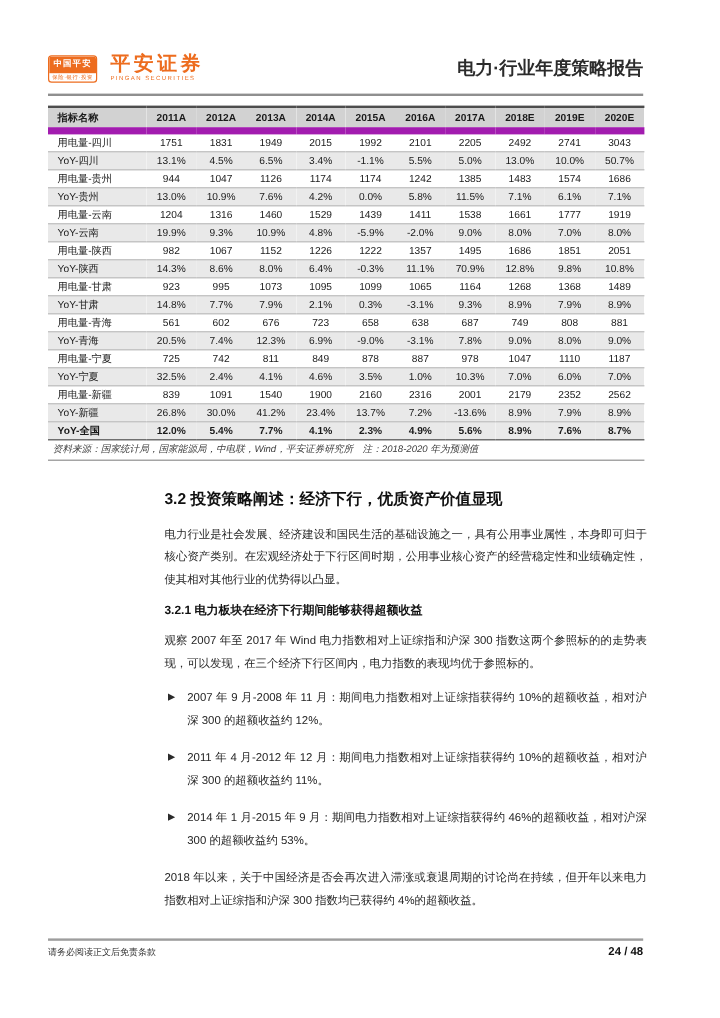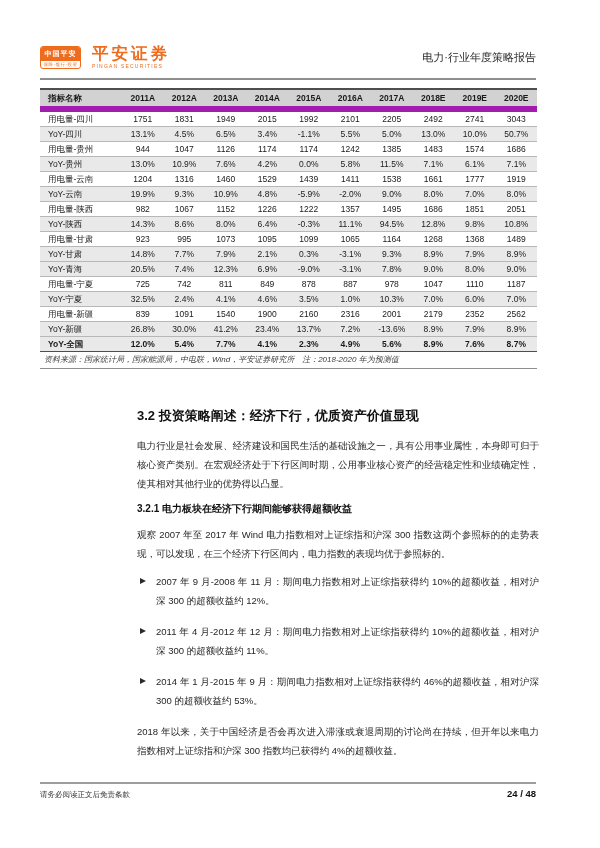--- a/index.html
+++ b/index.html
@@ -27,21 +27,21 @@
   .badge-bottom {
     color:#ED6C1E; font-size:4.5px; text-align:center; line-height:8px;
     letter-spacing:0.5px; white-space:nowrap;
   }
   .brand { margin-left:11px; display:flex; flex-direction:column; }
   .brand-cn {
     color:#ED6C1E; font-size:16.5px; font-weight:bold; letter-spacing:3px;
     line-height:17px;
   }
   .brand-en { color:#ED6C1E; font-size:5px; letter-spacing:1.2px; line-height:8px; }
-  .report-type { margin-left:auto; font-size:11px; font-weight:normal; color:#2b2b2b; }
+  .report-type { margin-left:auto; font-size:15px; font-weight:bold; color:#2b2b2b; }
 
   
   .table-wrap { position:absolute; top:88px; left:40px; right:35px; }
   table.data { width:100%; border-collapse:collapse; table-layout:fixed; }
   table.data th, table.data td {
     font-size:8.5px; line-height:10px; padding:2px 1px; text-align:center;
     white-space:nowrap; overflow:hidden; color:#1a1a1a;
   }
   table.data thead th {
     background:#d2d2d2; font-weight:bold;
@@ -209,21 +209,21 @@
             <td>2051</td>
           </tr>
           <tr class="alt">
             <td class="col-label">YoY-陕西</td>
             <td>14.3%</td>
             <td>8.6%</td>
             <td>8.0%</td>
             <td>6.4%</td>
             <td>-0.3%</td>
             <td>11.1%</td>
-            <td>94.5%</td>
+            <td>70.9%</td>
             <td>12.8%</td>
             <td>9.8%</td>
             <td>10.8%</td>
           </tr>
           <tr>
             <td class="col-label">用电量-甘肃</td>
             <td>923</td>
             <td>995</td>
             <td>1073</td>
             <td>1095</td>
@@ -240,20 +240,33 @@
             <td>7.7%</td>
             <td>7.9%</td>
             <td>2.1%</td>
             <td>0.3%</td>
             <td>-3.1%</td>
             <td>9.3%</td>
             <td>8.9%</td>
             <td>7.9%</td>
             <td>8.9%</td>
           </tr>
+          <tr>
+            <td class="col-label">用电量-青海</td>
+            <td>561</td>
+            <td>602</td>
+            <td>676</td>
+            <td>723</td>
+            <td>658</td>
+            <td>638</td>
+            <td>687</td>
+            <td>749</td>
+            <td>808</td>
+            <td>881</td>
+          </tr>
           <tr class="alt">
             <td class="col-label">YoY-青海</td>
             <td>20.5%</td>
             <td>7.4%</td>
             <td>12.3%</td>
             <td>6.9%</td>
             <td>-9.0%</td>
             <td>-3.1%</td>
             <td>7.8%</td>
             <td>9.0%</td>

